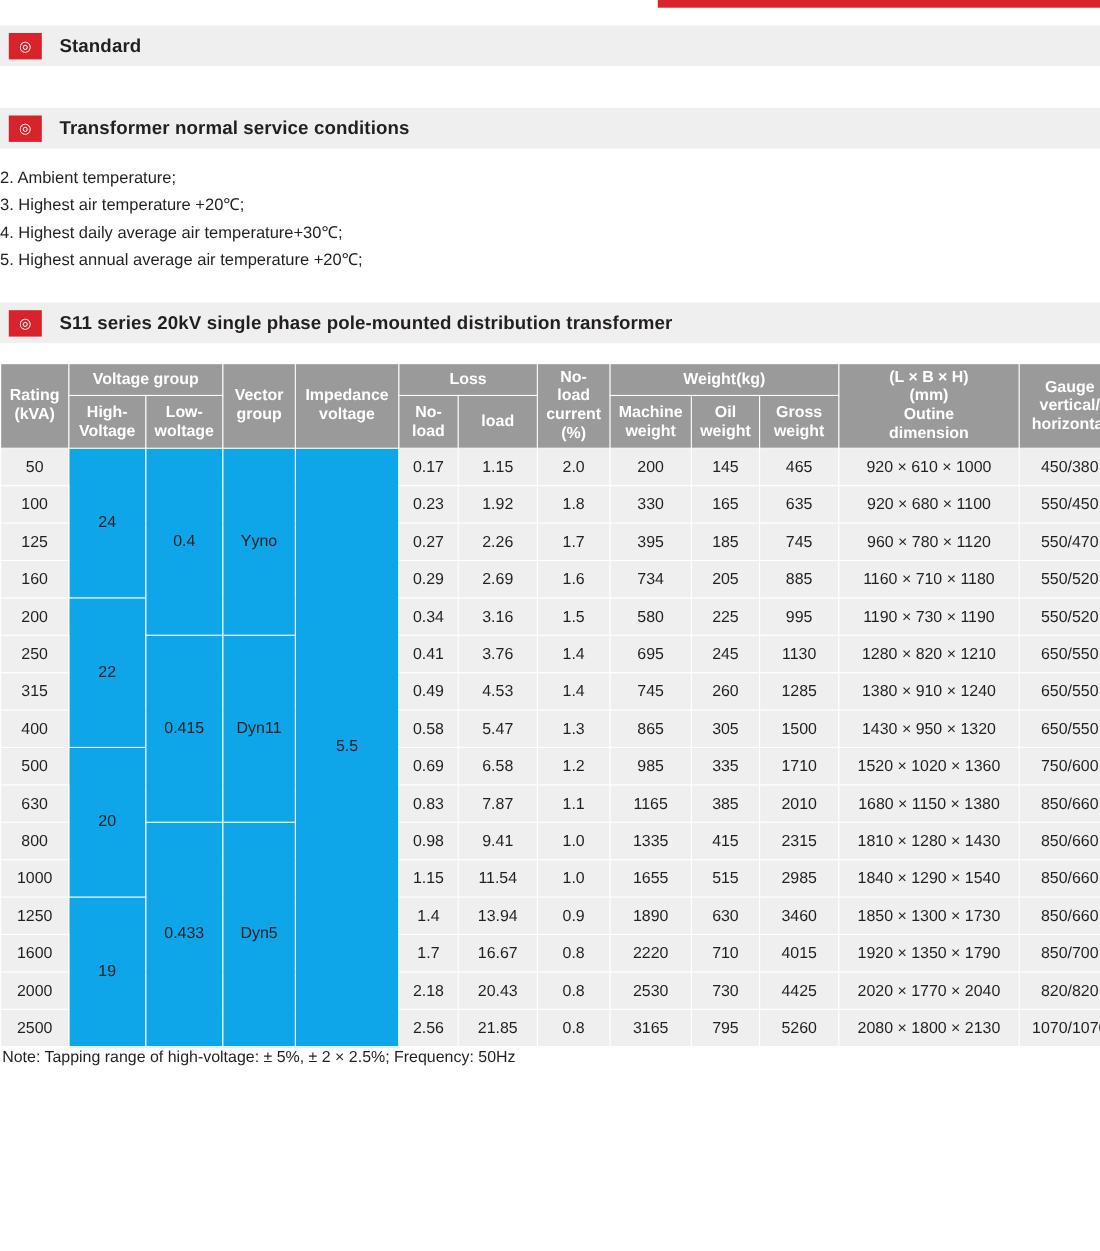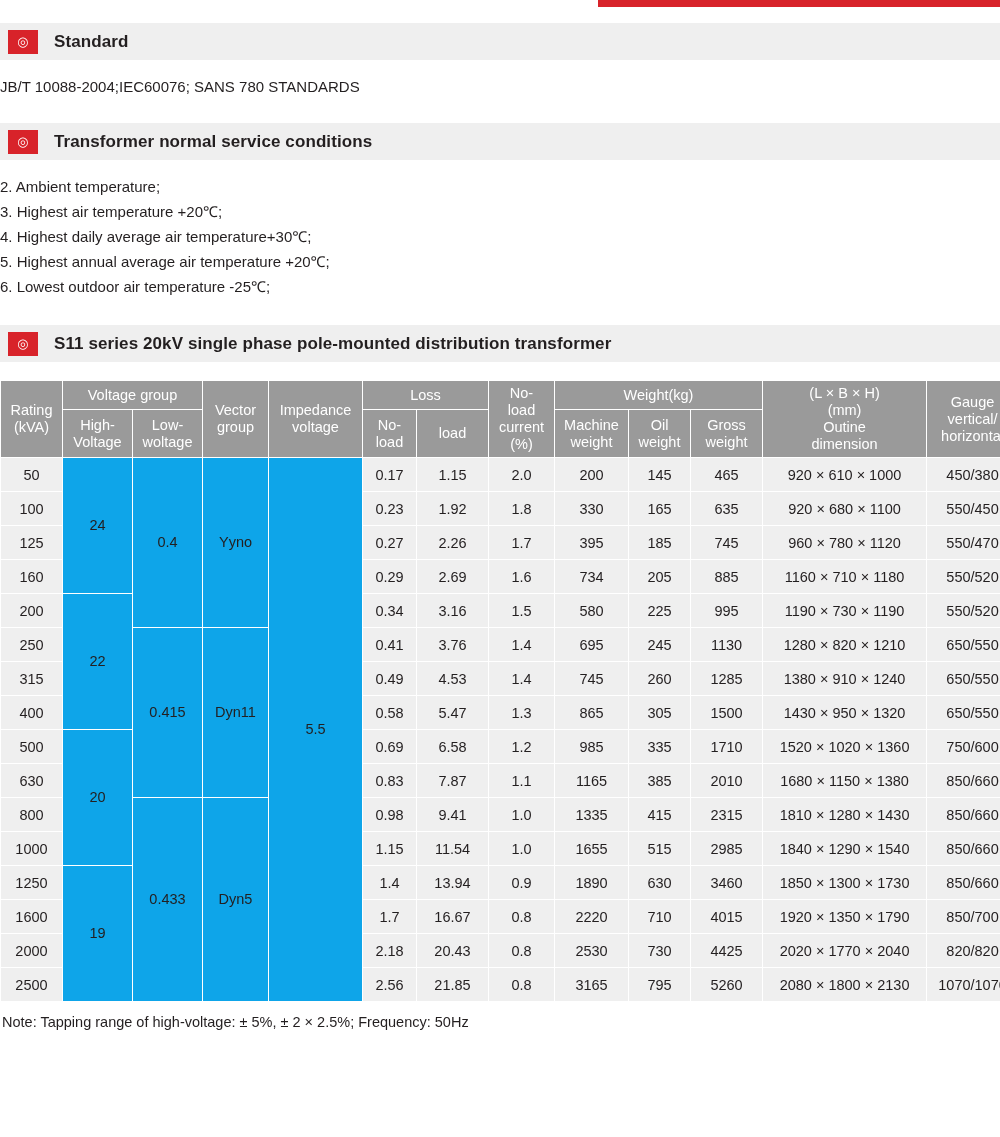--- a/index.html
+++ b/index.html
@@ -87,38 +87,38 @@
   }
   table.spec th, table.spec td {
     border: 1px solid #ffffff;
     text-align: center;
     vertical-align: middle;
     color: #231f20;
   }
   table.spec thead th {
     background: #9a9a9a;
     color: #ffffff;
-    font-weight: normal;
+    font-weight: bold;
     font-size: 14.5px;
     line-height: 17px;
     padding: 4px 2px;
   }
   table.spec tbody td {
     background: #efefef;
     height: 33px;
     font-size: 14.5px;
     padding: 0 2px;
   }
   table.spec tbody td.merged {
     background: #0ea5e9;
     line-height: 43px;
   }
   .note {
     font-size: 14.5px;
-    padding: 12px 0 0 2px;
+    padding: 1px 0 0 2px;
     color: #231f20;
   }
   .multiline {
     display: block;
     line-height: 17px;
   }
 </style>
 </head>
 <body>
 
@@ -130,37 +130,35 @@
 
     <div style="height:23px"></div>
 
     <div class="section-head">
       <div class="marker">
           <span>◎</span>
         </div>
       <h2>Standard</h2>
     </div>
     <div class="section-body">
-      <p>JB/T 10088-2004;IEC60076; SANS 780 STANDARDS</p>
     </div>
 
     <div class="spacer-1"></div>
 
     <div class="section-head">
       <div class="marker">
           <span>◎</span>
         </div>
       <h2>Transformer normal service conditions</h2>
     </div>
     <div class="section-body">
       <p>2. Ambient temperature;</p>
       <p>3. Highest air temperature +20℃;</p>
       <p>4. Highest daily average air temperature+30℃;</p>
       <p>5. Highest annual average air temperature +20℃;</p>
-      <p>6. Lowest outdoor air temperature -25℃;</p>
     </div>
 
     <div class="spacer-2"></div>
 
     <div class="section-head">
       <div class="marker">
           <span>◎</span>
         </div>
       <h2>S11 series 20kV single phase pole-mounted distribution transformer</h2>
     </div>

